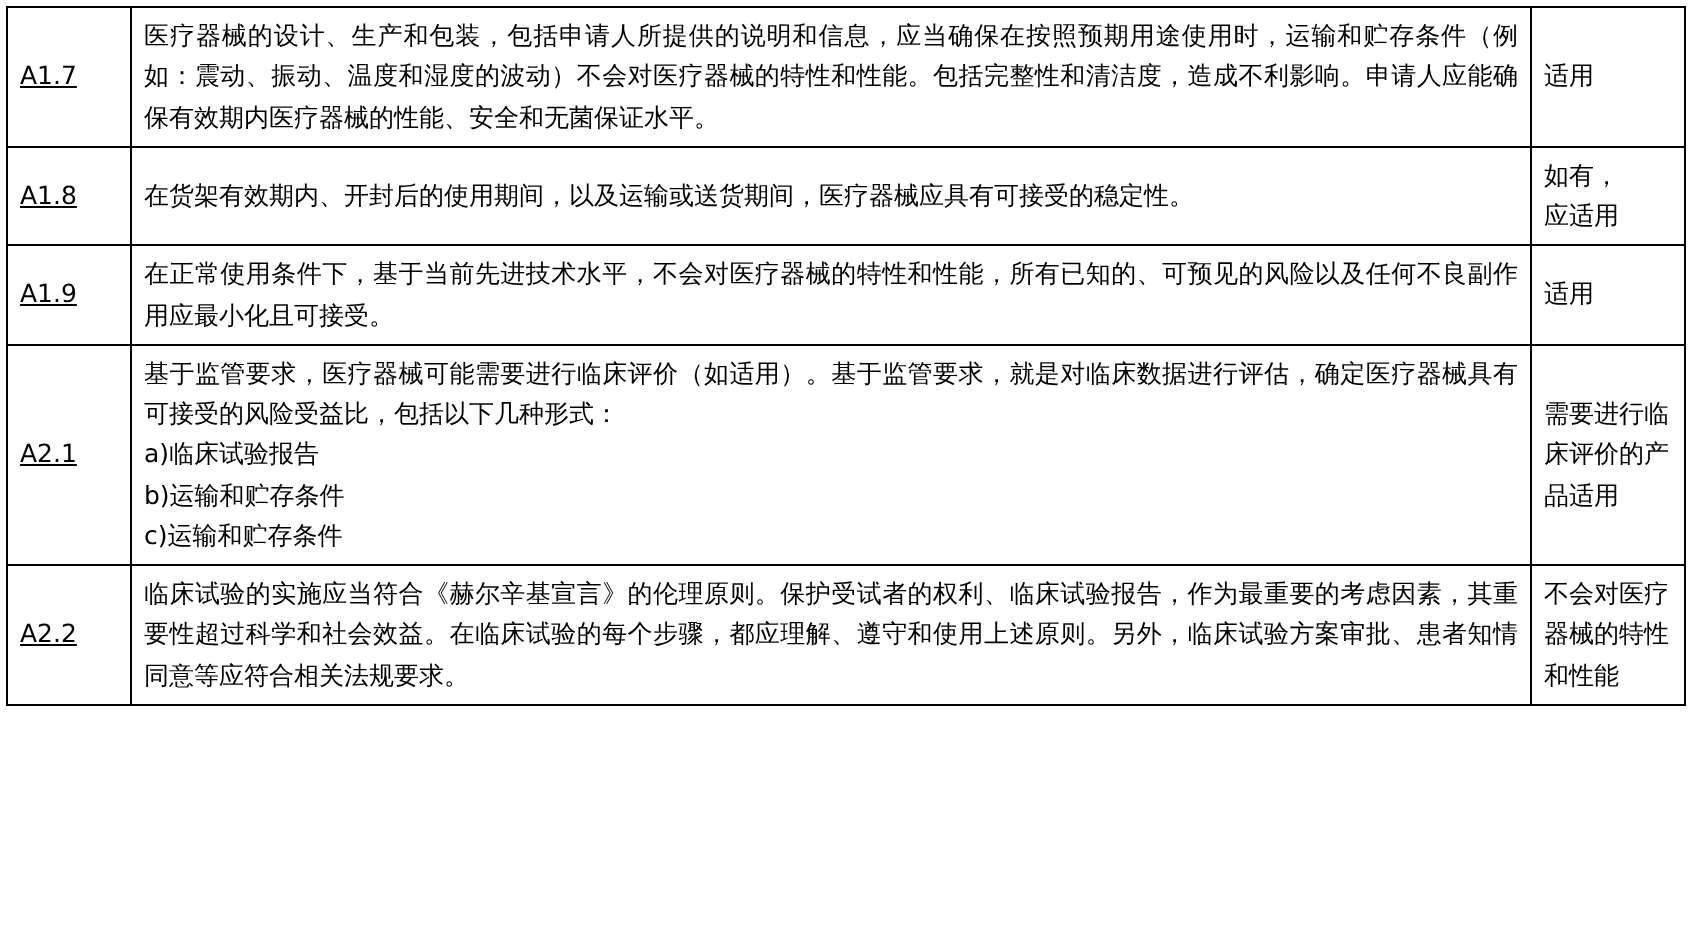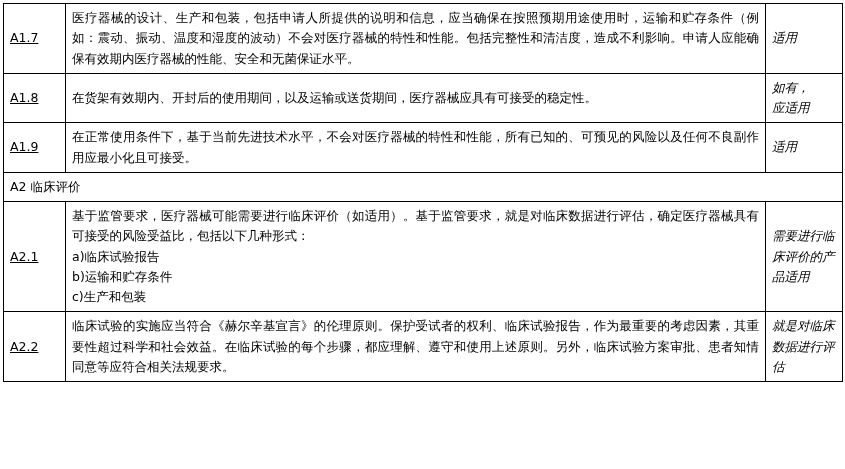--- a/index.html
+++ b/index.html
@@ -49,21 +49,20 @@
     text-justify: inter-ideograph;
     padding-left: 9px;
     padding-right: 9px;
   }
   td.apply-cell {
     text-align: left;
     padding-left: 6px;
     padding-right: 4px;
     font-size: 12.5px;
     line-height: 1.6;
-    font-style: italic;
   }
   td.section-cell {
     text-align: left;
     padding-left: 8px;
     font-size: 13px;
   }
   .body-line { display: block; }
 </style>
 </head>
 <body>
@@ -91,36 +90,33 @@
           <span class="body-line">应适用</span>
         </td>
       </tr>
 
       <tr>
         <td class="id-cell">A1.9</td>
         <td class="body-cell">在正常使用条件下，基于当前先进技术水平，不会对医疗器械的特性和性能，所有已知的、可预见的风险以及任何不良副作用应最小化且可接受。</td>
         <td class="apply-cell">适用</td>
       </tr>
 
-      <tr>
-        <td class="section-cell" colspan="3">A2 临床评价</td>
-      </tr>
 
       <tr>
         <td class="id-cell">A2.1</td>
         <td class="body-cell">
           <span class="body-line">基于监管要求，医疗器械可能需要进行临床评价（如适用）。基于监管要求，就是对临床数据进行评估，确定医疗器械具有可接受的风险受益比，包括以下几种形式：</span>
           <span class="body-line">a)临床试验报告</span>
           <span class="body-line">b)运输和贮存条件</span>
-          <span class="body-line">c)生产和包装</span>
+          <span class="body-line">c)运输和贮存条件</span>
         </td>
         <td class="apply-cell">需要进行临床评价的产品适用</td>
       </tr>
 
       <tr>
         <td class="id-cell">A2.2</td>
         <td class="body-cell">临床试验的实施应当符合《赫尔辛基宣言》的伦理原则。保护受试者的权利、临床试验报告，作为最重要的考虑因素，其重要性超过科学和社会效益。在临床试验的每个步骤，都应理解、遵守和使用上述原则。另外，临床试验方案审批、患者知情同意等应符合相关法规要求。</td>
-        <td class="apply-cell">就是对临床数据进行评估</td>
+        <td class="apply-cell">不会对医疗器械的特性和性能</td>
       </tr>
 
     </tbody>
   </table>
 </div>
 
 </body></html>

